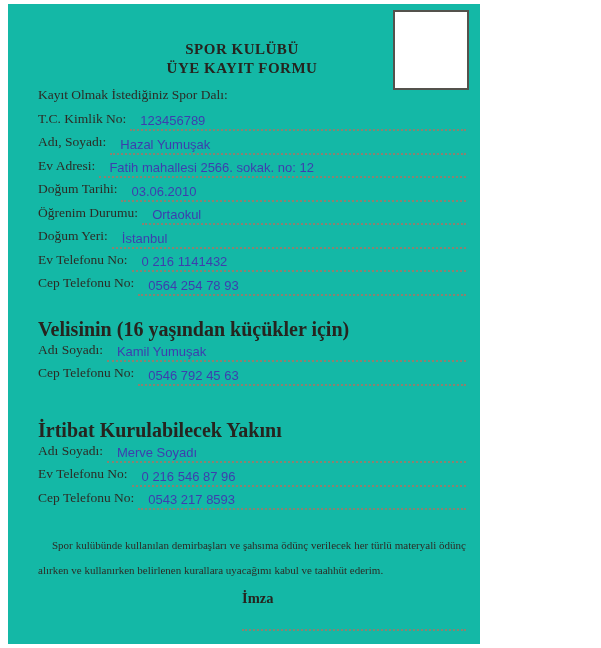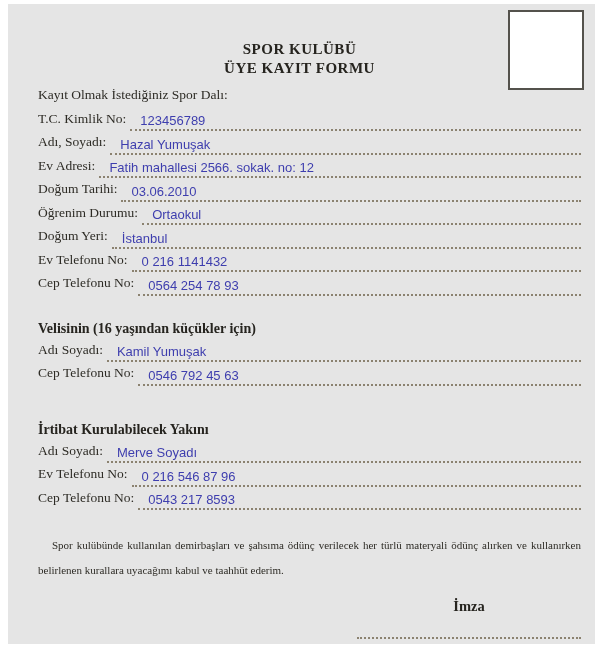--- a/index.html
+++ b/index.html
@@ -12,23 +12,23 @@
     position: relative;
     width: 601px;
     height: 648px;
     background: #ffffff;
     overflow: hidden;
   }
   .sheet {
     position: absolute;
     left: 8px;
     top: 4px;
-    width: 587px;
+    width: 472px;
     height: 640px;
-    background: #e5e5e5;
+    background: #14b8a6;
     box-sizing: border-box;
     padding: 36px 14px 0 30px;
   }
   .photo-box {
     position: absolute;
     top: 6px;
     right: 11px;
     width: 72px;
     height: 76px;
     background: #ffffff;
@@ -71,41 +71,41 @@
     position: absolute;
     left: 10px;
     bottom: 1px;
     font-family: "Liberation Sans", sans-serif;
     font-size: 13px;
     color: #3e3eae;
     white-space: nowrap;
   }
 
   .section-heading {
-    font-size: 14px;
+    font-size: 20px;
     font-weight: bold;
     color: #26241f;
     line-height: 18px;
   }
   .guardian-block { margin-top: 25px; }
   .contact-block { margin-top: 36px; }
 
   .declaration {
     margin-top: 24px;
     font-size: 11px;
     color: #2d2b25;
     line-height: 24.5px;
     text-align: justify;
     text-indent: 14px;
   }
   .signature-block {
-    margin-top: 16px;
+    margin-top: 8px;
     margin-left: auto;
     width: 224px;
-    text-align: center;
+    text-align: left;
   }
   .signature-label {
     font-size: 14.5px;
     font-weight: bold;
     color: #26241f;
   }
   .signature-line {
     margin-top: 22px;
     border-bottom: 2px dotted #8b8270;
     height: 0;

